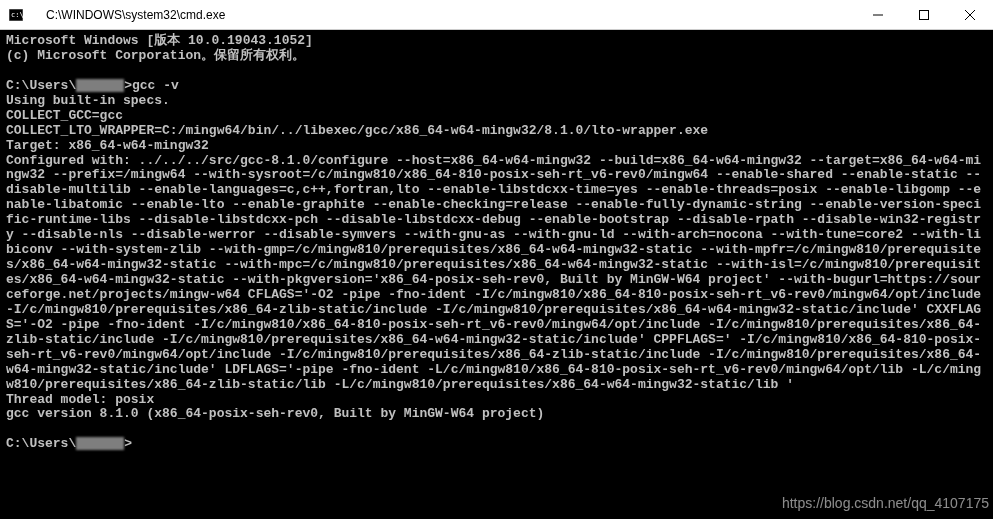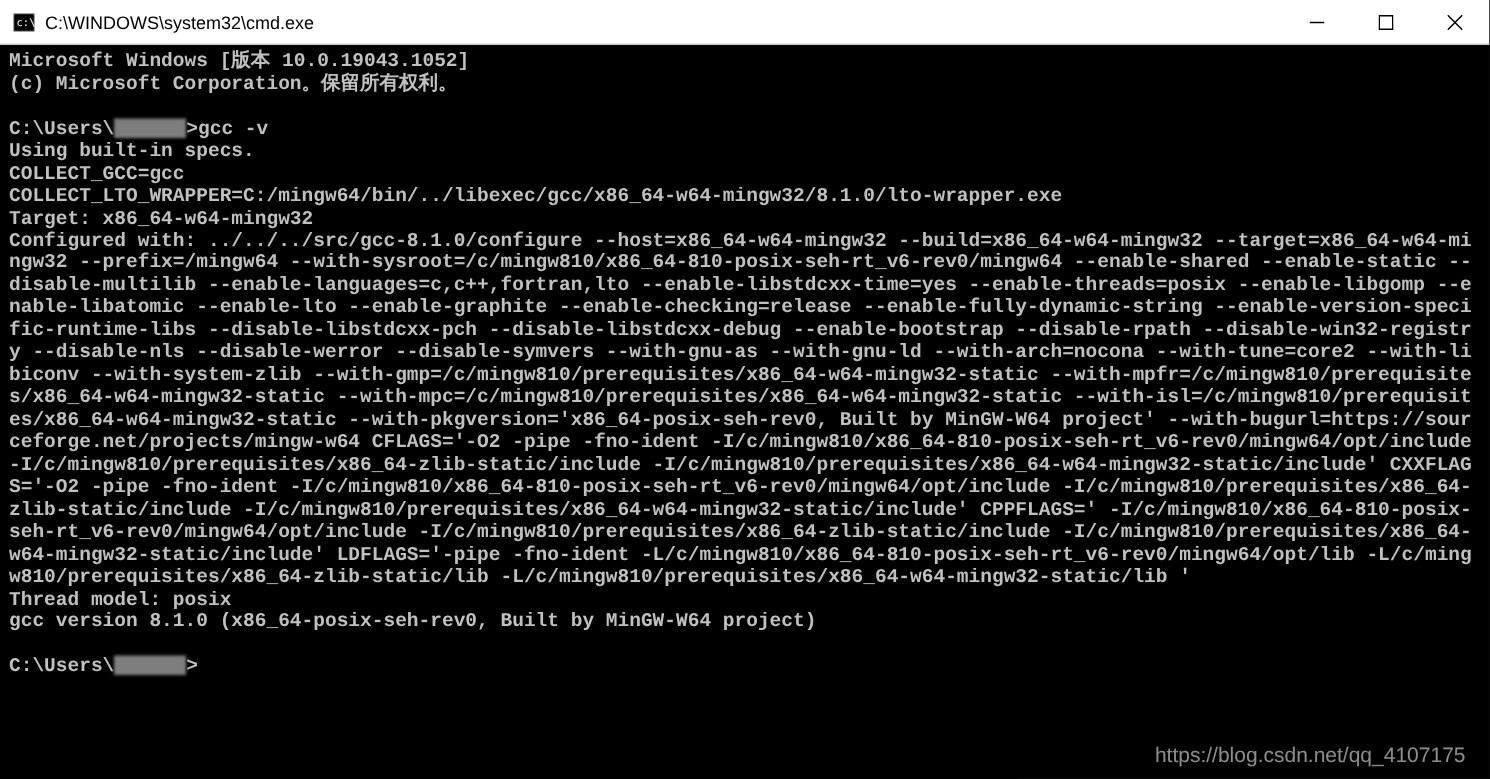--- a/index.html
+++ b/index.html
@@ -21,21 +21,21 @@
 }
 .titlebar-icon {
   width: 16px;
   height: 16px;
   margin-left: 8px;
   display: inline-flex;
   align-items: center;
   justify-content: center;
 }
 .titlebar-title {
-  margin-left: 6px;
+  margin-left: 22px;
   color: #000;
   font-family: "Segoe UI", sans-serif;
   font-size: 12px;
   flex: 1;
 }
 .window-controls {
   display: flex;
   height: 100%;
 }
 .win-btn {
@@ -62,21 +62,21 @@
 .blur {
   background: #7e7e7e;
   color: transparent;
   display: inline-block;
   height: 13px;
   vertical-align: middle;
   filter: blur(1px);
 }
 .watermark {
   position: absolute;
-  right: 16px;
+  right: 4px;
   bottom: 8px;
   color: rgba(255,255,255,0.55);
   font-family: Arial, sans-serif;
   font-size: 14px;
 }
 </style>
 </head>
 <body>
 
 <div class="titlebar">

